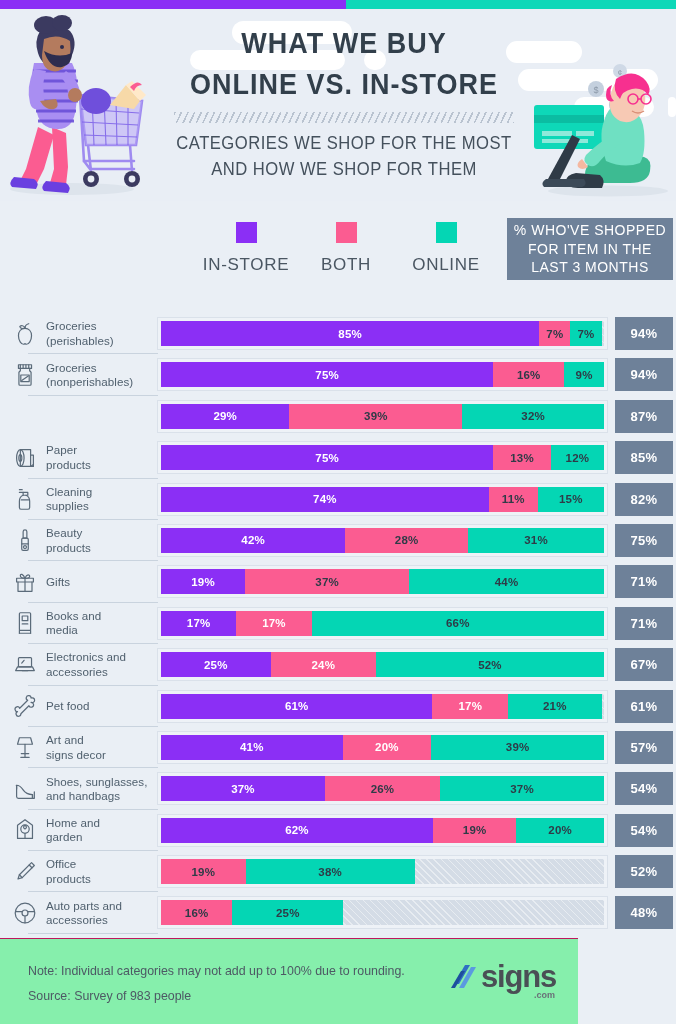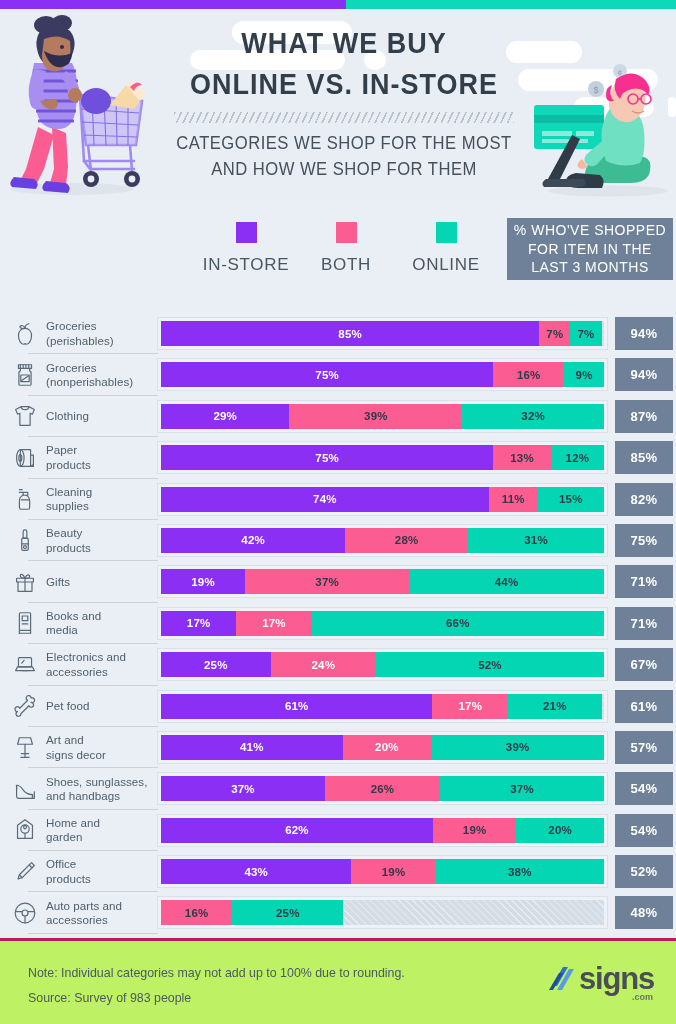--- a/index.html
+++ b/index.html
@@ -106,22 +106,22 @@
 
   .pctbox {
     position: absolute; left: 615px; top: 4px; width: 58px; height: 33px;
     background: #6e8199; color: #ffffff;
     display: flex; align-items: center; justify-content: center;
   }
   .pctbox span { font-size: 13px; font-weight: bold; letter-spacing: 0.3px; }
 
   
   .footer {
-    position: absolute; left: 0; bottom: 0; width: 676px; height: 86px;
-    background: #bef264; border-top: 3px solid #be185d;
+    position: absolute; left: 0; bottom: 0; width: 578px; height: 86px;
+    background: #86efac; border-top: 1px solid #be185d;
   }
   .note {
     position: absolute; left: 28px; top: 20px;
     font-size: 12.4px; color: #4d5964; line-height: 2.0;
     font-family: "Liberation Sans", sans-serif;
   }
   .logo { position: absolute; right: 22px; top: 23px; display: flex; align-items: flex-end; }
   .logo-mark { width: 30px; height: 30px; margin-right: 2px; }
   .logo-text {
     font-size: 31px; font-weight: bold; color: #4a4f55; letter-spacing: -1.2px;
@@ -335,33 +335,20 @@
         <div class="seg seg-online" style="width:40.05px">
             <span>9%</span>
           </div>
       </div>
     </div>
     <div class="pctbox">
         <span>94%</span>
       </div>
   </div>
     <div class="row">
-    <div class="cat">
-      <div class="cat-icon">
-          <svg viewBox="0 0 30 30" width="28" height="28">
-            <path fill="none" stroke="#5b6b7a" stroke-width="1.3" stroke-linecap="round" stroke-linejoin="round" d="M11 5L5 8l2 5 2.5-1V25h11V12l2.5 1 2-5-6-3z"></path>
-            <path fill="none" stroke="#5b6b7a" stroke-width="1.3" stroke-linecap="round" stroke-linejoin="round" d="M11 5c0 2 1.8 3.2 4 3.2S19 7 19 5"></path>
-          </svg>
-        </div>
-      <div class="cat-label">
-        <div>Clothing</div>
-
-      </div>
-      <div class="cat-rule"></div>
-    </div>
     <div class="track">
       <div class="track-inner">
         <div class="seg seg-instore" style="width:129.04999999999998px">
             <span>29%</span>
           </div>
         <div class="seg seg-both" style="width:173.55px">
             <span>39%</span>
           </div>
         <div class="seg seg-online" style="width:142.4px">
             <span>32%</span>
@@ -712,23 +699,20 @@
           </svg>
         </div>
       <div class="cat-label">
         <div>Office</div>
         <div>products</div>
       </div>
       <div class="cat-rule"></div>
     </div>
     <div class="track">
       <div class="track-inner">
-        <div class="seg seg-instore" style="width:191.35px">
-            <span>43%</span>
-          </div>
         <div class="seg seg-both" style="width:84.55px">
             <span>19%</span>
           </div>
         <div class="seg seg-online" style="width:169.1px">
             <span>38%</span>
           </div>
       </div>
     </div>
     <div class="pctbox">
         <span>52%</span>

